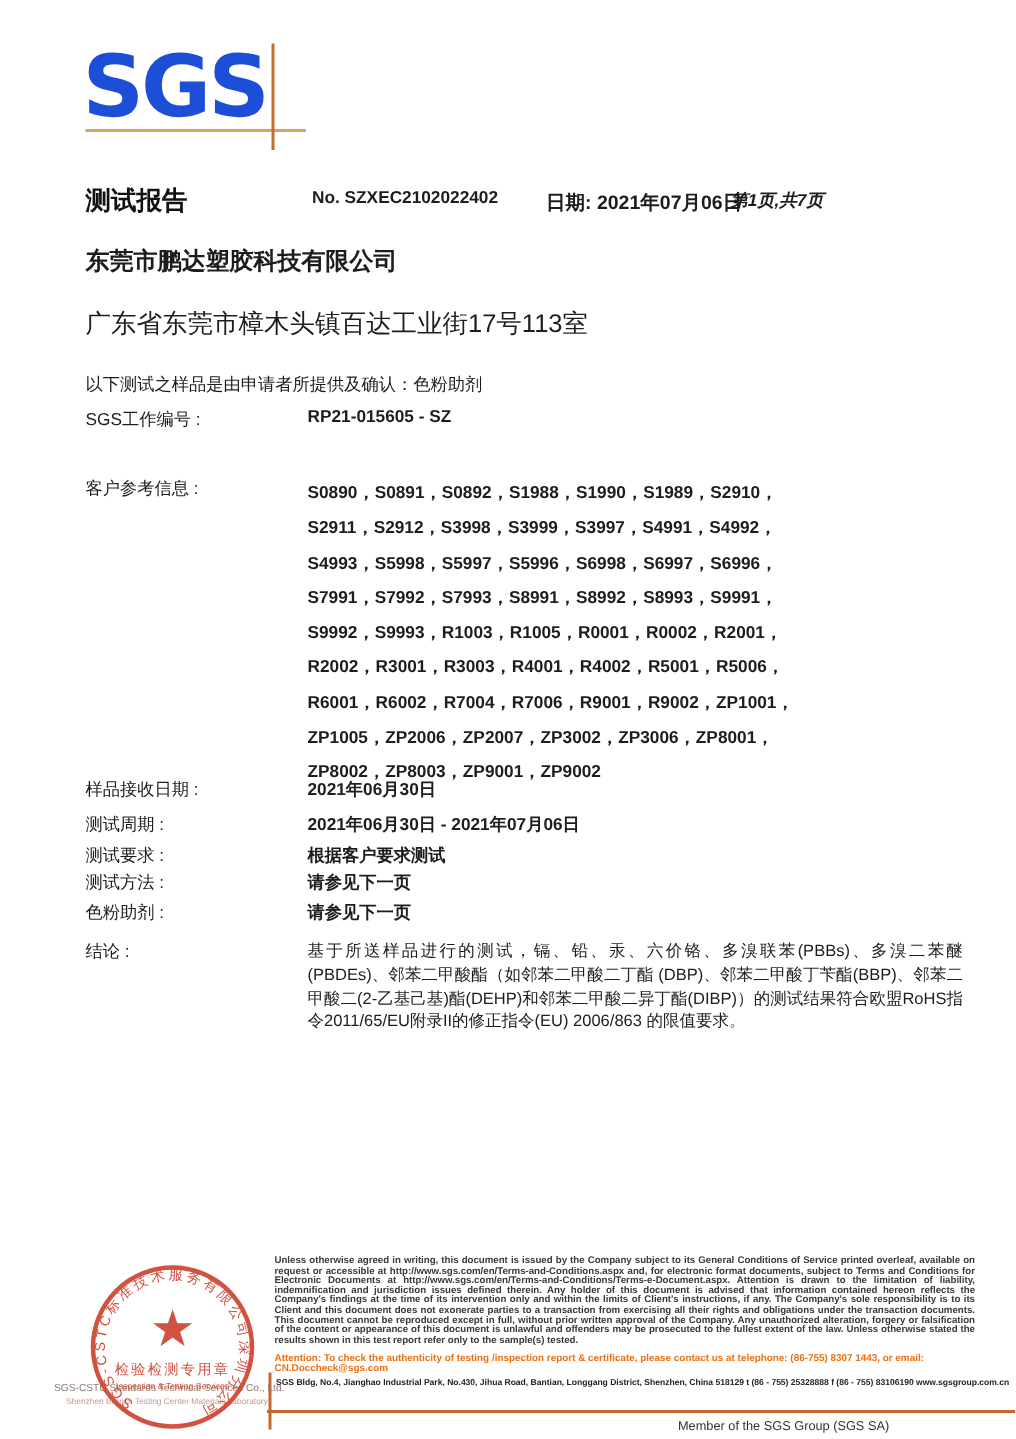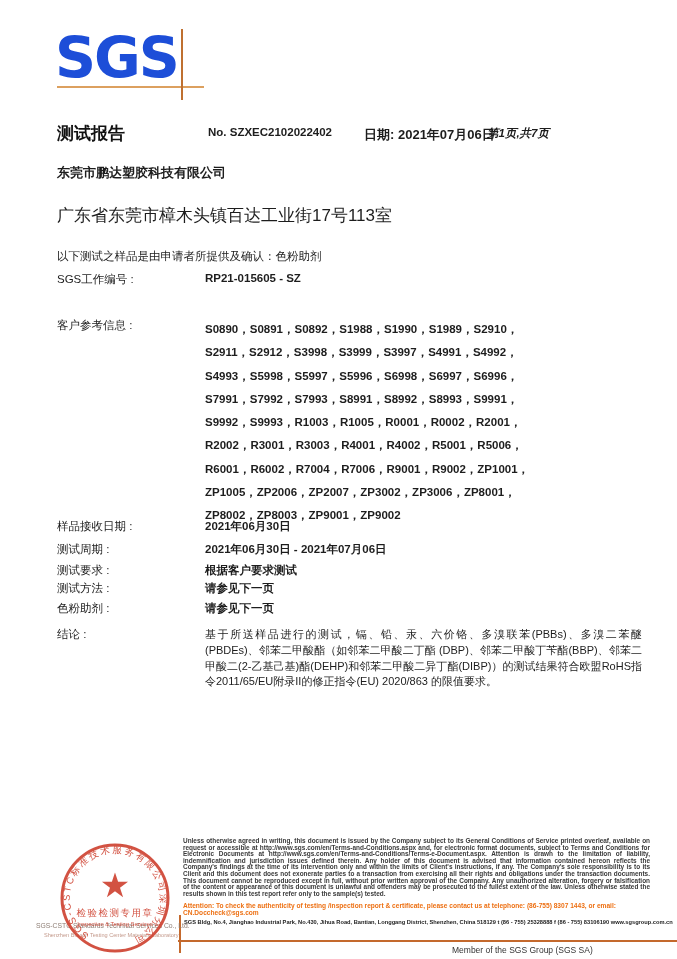--- a/index.html
+++ b/index.html
@@ -12,21 +12,21 @@
   
   .logo{left:55px;top:30px;font-family:"DejaVu Sans","Liberation Sans",sans-serif;
         font-weight:bold;font-size:57px;line-height:56px;color:#1d4ed8;letter-spacing:-2px;}
   .logo-hline{left:57px;top:86px;width:147px;height:2px;background:#dca05f;}
   .logo-vline{left:181px;top:29px;width:2px;height:71px;background:#bf7030;}
   .report-title{left:57px;top:122px;font-size:17px;font-weight:bold;color:#111;}
   .report-no{left:208px;top:126px;font-size:11.5px;font-weight:bold;}
   .report-date{left:364px;top:126px;font-size:13px;font-weight:bold;}
   .report-page{left:487px;top:126px;font-size:11.5px;font-weight:bold;font-style:italic;}
   
-  .applicant-name{left:57px;top:164px;font-size:13px;font-weight:bold;}
+  .applicant-name{left:57px;top:164px;font-size:16px;font-weight:bold;}
   .applicant-addr{left:57px;top:204px;font-size:17px;font-weight:normal;}
   .statement{left:57px;top:249px;font-size:11.5px;}
   
   .frow{left:57px;font-size:11.5px;width:590px;}
   .flabel{display:inline-block;width:148px;vertical-align:top;}
   .fvalue{display:inline-block;font-weight:bold;vertical-align:top;white-space:pre-line;}
   .ref .fvalue{line-height:23.3px;}
   
   .conc-label{left:57px;top:627px;font-size:11.5px;}
   .conc-text{left:205px;top:627px;width:437px;font-size:11px;line-height:15.8px;text-align:justify;}
@@ -88,21 +88,21 @@
     <span class="flabel">测试要求 :</span><span class="fvalue">根据客户要求测试</span>
   </div>
   <div class="abs frow" style="top:581px">
     <span class="flabel">测试方法 :</span><span class="fvalue">请参见下一页</span>
   </div>
   <div class="abs frow" style="top:601px">
     <span class="flabel">色粉助剂 :</span><span class="fvalue">请参见下一页</span>
   </div>
 
   <div class="abs conc-label">结论 :</div>
-  <div class="abs conc-text">基于所送样品进行的测试，镉、铅、汞、六价铬、多溴联苯(PBBs)、多溴二苯醚(PBDEs)、邻苯二甲酸酯（如邻苯二甲酸二丁酯 (DBP)、邻苯二甲酸丁苄酯(BBP)、邻苯二甲酸二(2-乙基己基)酯(DEHP)和邻苯二甲酸二异丁酯(DIBP)）的测试结果符合欧盟RoHS指令2011/65/EU附录II的修正指令(EU) 2020/863 的限值要求。</div>
+  <div class="abs conc-text">基于所送样品进行的测试，镉、铅、汞、六价铬、多溴联苯(PBBs)、多溴二苯醚(PBDEs)、邻苯二甲酸酯（如邻苯二甲酸二丁酯 (DBP)、邻苯二甲酸丁苄酯(BBP)、邻苯二甲酸二(2-乙基己基)酯(DEHP)和邻苯二甲酸二异丁酯(DIBP)）的测试结果符合欧盟RoHS指令2011/65/EU附录II的修正指令(EU) 2006/863 的限值要求。</div>
 
   <div class="abs legal">Unless otherwise agreed in writing, this document is issued by the Company subject to its General Conditions of Service printed overleaf, available on request or accessible at http://www.sgs.com/en/Terms-and-Conditions.aspx and, for electronic format documents, subject to Terms and Conditions for Electronic Documents at http://www.sgs.com/en/Terms-and-Conditions/Terms-e-Document.aspx. Attention is drawn to the limitation of liability, indemnification and jurisdiction issues defined therein. Any holder of this document is advised that information contained hereon reflects the Company's findings at the time of its intervention only and within the limits of Client's instructions, if any. The Company's sole responsibility is to its Client and this document does not exonerate parties to a transaction from exercising all their rights and obligations under the transaction documents. This document cannot be reproduced except in full, without prior written approval of the Company. Any unauthorized alteration, forgery or falsification of the content or appearance of this document is unlawful and offenders may be prosecuted to the fullest extent of the law. Unless otherwise stated the results shown in this test report refer only to the sample(s) tested.</div>
   <div class="abs attention">Attention: To check the authenticity of testing /inspection report &amp; certificate, please contact us at telephone: (86-755) 8307 1443, or email: CN.Doccheck@sgs.com</div>
   <div class="abs addr1">SGS Bldg, No.4, Jianghao Industrial Park, No.430, Jihua Road, Bantian, Longgang District, Shenzhen, China 518129    t (86 - 755) 25328888    f (86 - 755) 83106190    www.sgsgroup.com.cn</div>
   <div class="abs footer-tick"></div>
   <div class="abs footer-rule"></div>
   <div class="abs member">Member of the SGS Group (SGS SA)</div>
 
   <div class="abs stamp-co1">SGS-CSTC Standards Technical Services Co., Ltd.</div>
   <div class="abs stamp-co2">Shenzhen Branch Testing Center Materials Laboratory</div>

